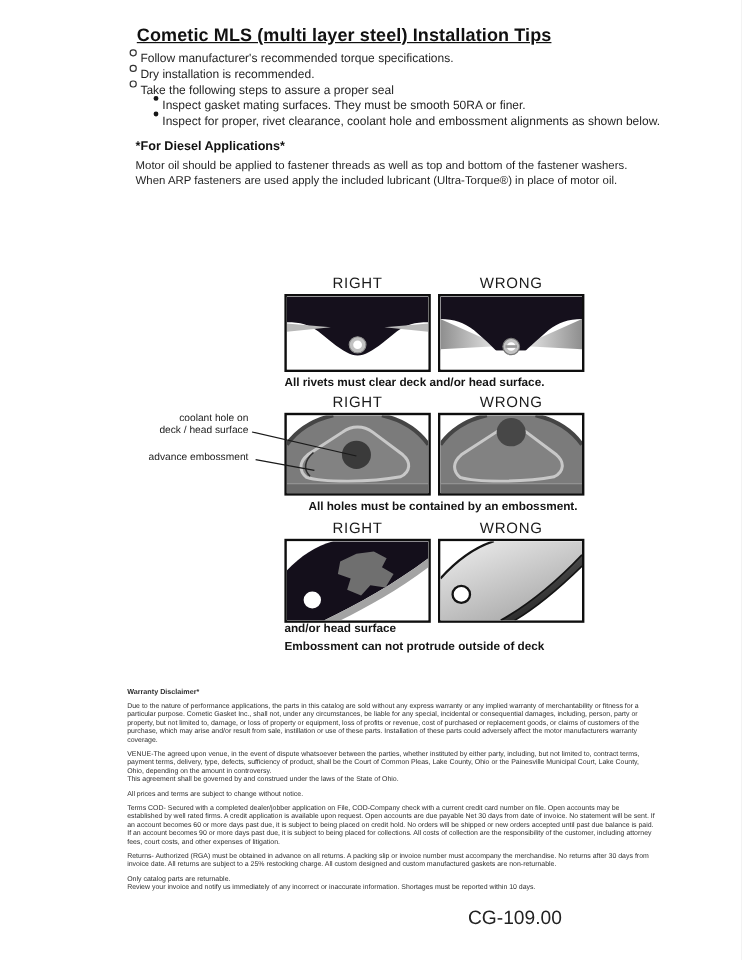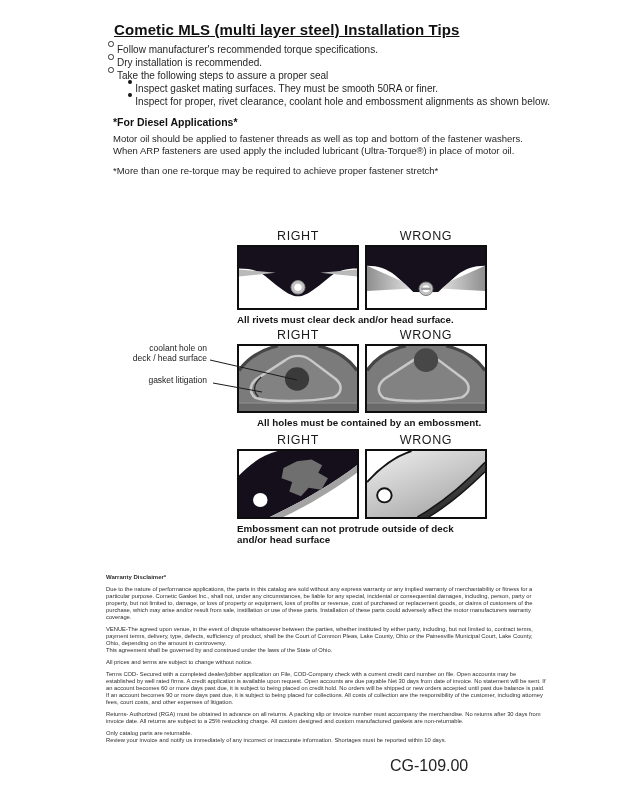--- a/index.html
+++ b/index.html
@@ -82,21 +82,20 @@
     </div>
     <div class="tip-row sub-row">
       <span class="bullet-f"></span>
       <span>Inspect for proper, rivet clearance, coolant hole and embossment alignments as shown below.</span>
     </div>
   </div>
 
   <div class="diesel-block">
     <div class="diesel-heading">*For Diesel Applications*</div>
     <div class="body-para">Motor oil should be applied to fastener threads as well as top and bottom of the fastener washers. When ARP fasteners are used apply the included lubricant (Ultra-Torque®) in place of motor oil.</div>
-    <div class="note-line">*More than one re-torque may be required to achieve proper fastener stretch*</div>
   </div>
 
   <div class="diagram d1">
     <div class="dlabels">
       <div class="dlabel">RIGHT</div>
       <div class="dlabel">WRONG</div>
     </div>
     <div class="dboxes">
       <div class="dbox">
         <svg viewBox="0 0 122 65" preserveAspectRatio="none">
@@ -169,21 +168,21 @@
       </div>
     </div>
     <div class="dcaption">All holes must be contained by an embossment.</div>
   </div>
 
   <div class="annot annot-coolant">
     <div>coolant hole on</div>
     <div>deck / head surface</div>
   </div>
   <div class="annot annot-emboss">
-    <div>gasket litigation</div>
+    <div>advance embossment</div>
   </div>
   <svg class="leader-svg">
     <line x1="5" y1="8" x2="92" y2="28" stroke="#1a1a1a" stroke-width="1"></line>
     <line x1="8" y1="31" x2="57" y2="40" stroke="#1a1a1a" stroke-width="1"></line>
   </svg>
 
   <div class="diagram d3">
     <div class="dlabels">
       <div class="dlabel">RIGHT</div>
       <div class="dlabel">WRONG</div>
@@ -213,22 +212,22 @@
           <rect width="122" height="70" fill="#ffffff"></rect>
           <path d="M0,33 C14,17 28,6 46,0 L122,0 L122,12 C98,38 76,56 52,70 L0,70 Z" fill="url(#g3w)"></path>
           <path d="M52,70 C76,56 98,38 122,12 L122,22 C100,44 82,59 64,70 Z" fill="url(#g3s)"></path>
           <path d="M0,33 C14,17 28,6 46,0" fill="none" stroke="#141414" stroke-width="2"></path>
           <path d="M52,70 C76,56 98,38 122,12" fill="none" stroke="#141414" stroke-width="1.6"></path>
           <path d="M64,70 C82,59 100,44 122,22" fill="none" stroke="#141414" stroke-width="1.4"></path>
           <circle cx="18" cy="47" r="7.5" fill="#ffffff" stroke="#141414" stroke-width="2"></circle>
         </svg>
       </div>
     </div>
+    <div class="dcaption" style="margin-top:0;">and/or head surface</div>
     <div class="dcaption">Embossment can not protrude outside of deck</div>
-    <div class="dcaption" style="margin-top:0;">and/or head surface</div>
   </div>
 
   <div class="fineprint">
     <div class="fp-heading">Warranty Disclaimer*</div>
     <div class="fp">Due to the nature of performance applications, the parts in this catalog are sold without any express warranty or any implied warranty of merchantability or fitness for a particular purpose.  Cometic Gasket Inc., shall not, under any circumstances, be liable for any special, incidental or consequential damages, including, person, party or property, but not limited to, damage, or loss of property or equipment, loss of profits or revenue, cost of purchased or replacement goods, or claims of customers of the purchase, which may arise and/or result from sale, instillation or use of these parts.  Installation of these parts could adversely affect the motor manufacturers warranty coverage.</div>
     <div class="fp-group">
       <div class="fp-tight">VENUE-The agreed upon venue, in the event of dispute whatsoever between the parties, whether instituted by either party, including, but not limited to, contract terms, payment terms, delivery, type, defects, sufficiency of product, shall be the Court of Common Pleas, Lake County, Ohio or the Painesville Municipal Court, Lake County, Ohio, depending on the amount in controversy.</div>
       <div class="fp-tight">This agreement shall be governed by and construed under the laws of the State of Ohio.</div>
     </div>
     <div class="fp">All prices and terms are subject to change without notice.</div>

